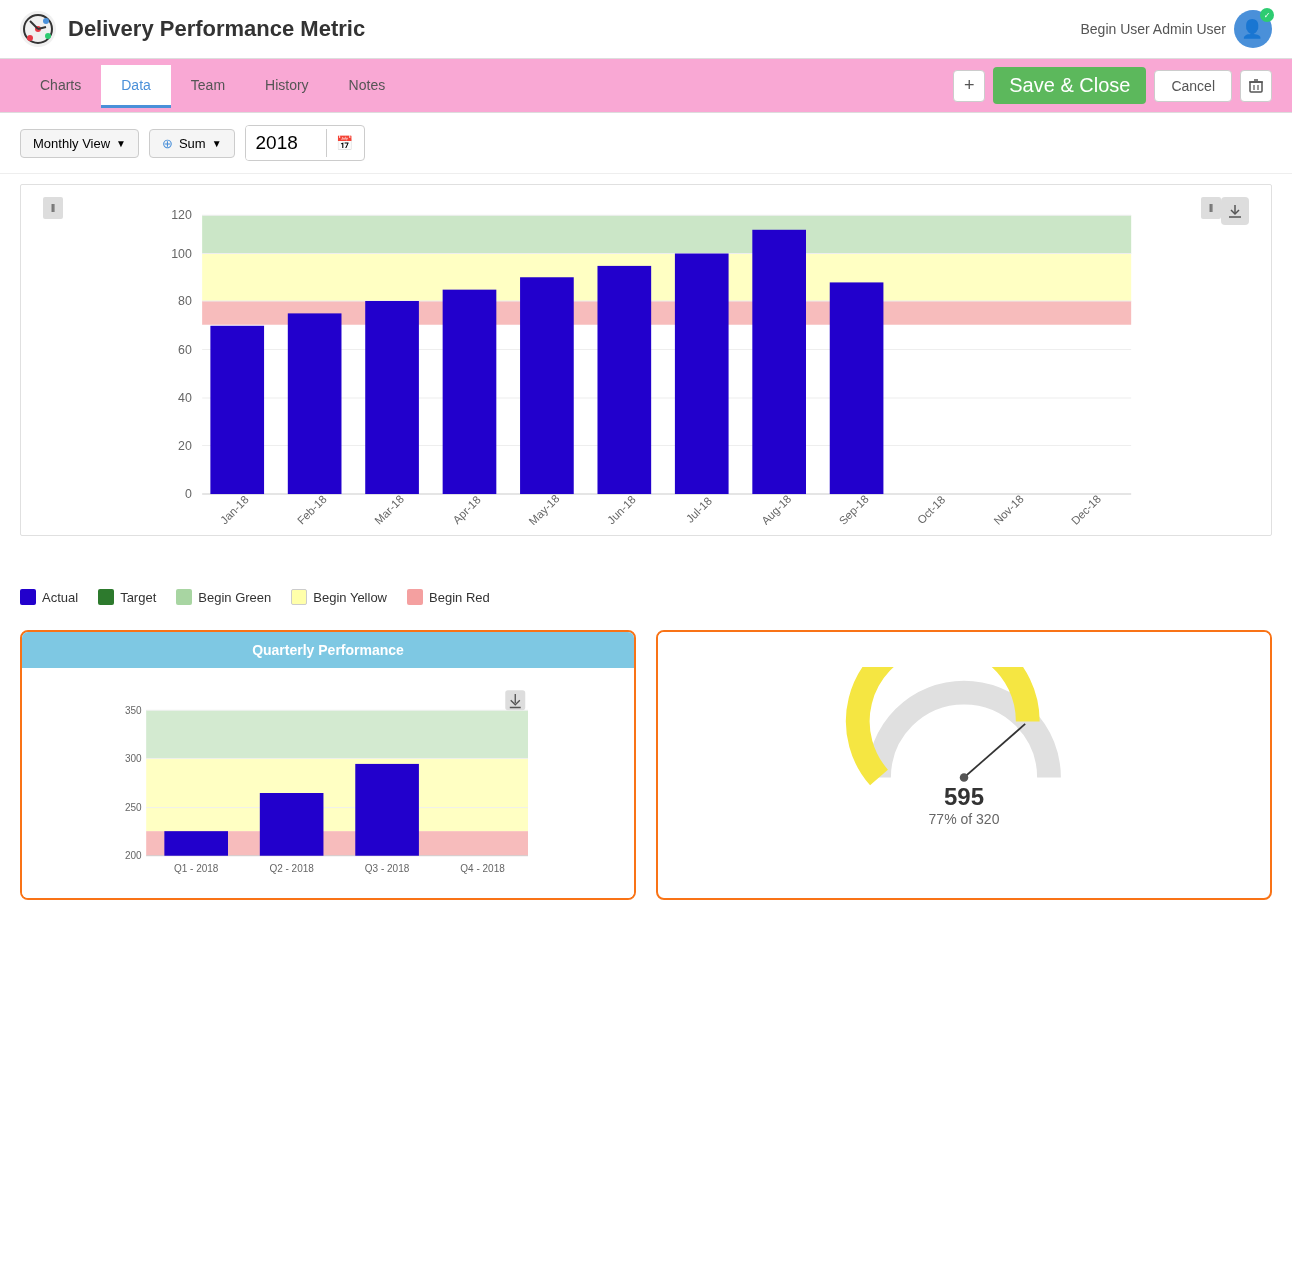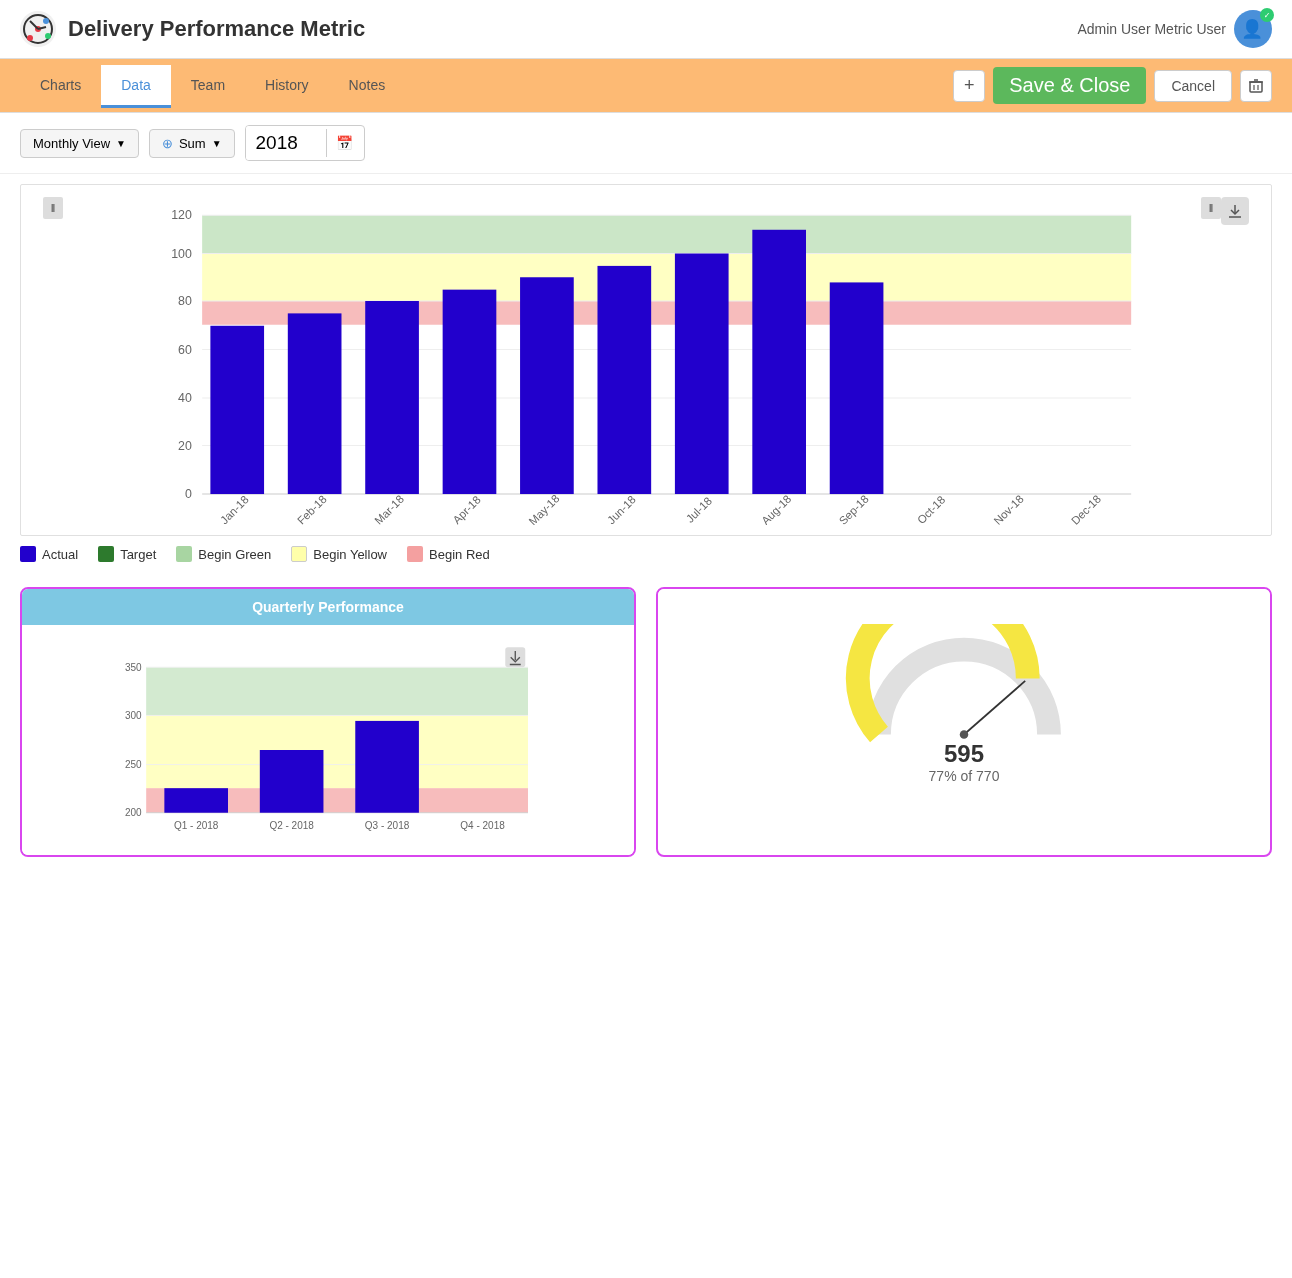--- a/index.html
+++ b/index.html
@@ -5,21 +5,21 @@
     * { box-sizing: border-box; margin: 0; padding: 0; }
     body { font-family: -apple-system, BlinkMacSystemFont, 'Segoe UI', Arial, sans-serif; background: #fff; color: #333; font-size: 14px; }
 
     .header { display: flex; align-items: center; padding: 10px 20px; border-bottom: 1px solid #ddd; justify-content: flex-end; }
     .header-icon { width: 36px; height: 36px; margin-right: 12px; }
     .header-title { font-size: 22px; font-weight: bold; flex: 1; }
     .header-user { display: flex; align-items: center; gap: 8px; font-size: 14px; color: #555; }
     .avatar { width: 38px; height: 38px; background: #4a90d9; border-radius: 50%; display: flex; align-items: center; justify-content: center; color: white; font-size: 18px; position: relative; }
     .avatar-check { position: absolute; top: -2px; right: -2px; width: 14px; height: 14px; background: #2ecc71; border-radius: 50%; display: flex; align-items: center; justify-content: center; color: white; font-size: 8px; }
 
-    .tabs { display: flex; align-items: center; padding: 0 20px; border-bottom: 1px solid #ddd; background: #fdba74; }
+    .tabs { display: flex; align-items: center; padding: 0 20px; border-bottom: 1px solid #ddd; background: #f9a8d4; }
     .tab { padding: 12px 20px; cursor: pointer; font-size: 14px; color: #555; border-bottom: 3px solid transparent; margin-bottom: -1px; }
     .tab.active { color: #4a90d9; border-bottom: 3px solid #4a90d9; background: white; }
     .tab-spacer { flex: 1; }
     .tab-actions { display: flex; align-items: center; gap: 8px; padding: 8px 0; }
     .btn-plus { width: 32px; height: 32px; border: 1px solid #ccc; background: white; border-radius: 4px; cursor: pointer; font-size: 18px; display: flex; align-items: center; justify-content: center; color: #555; }
     .btn-save { background: #5cb85c; color: white; border: none; padding: 7px 16px; border-radius: 4px; cursor: pointer; font-size: 20px; }
     .btn-cancel { background: white; color: #555; border: 1px solid #ccc; padding: 7px 16px; border-radius: 4px; cursor: pointer; font-size: 14px; }
     .btn-trash { width: 32px; height: 32px; border: 1px solid #ccc; background: white; border-radius: 4px; cursor: pointer; display: flex; align-items: center; justify-content: center; color: #555; }
 
     .controls { display: flex; align-items: center; gap: 10px; padding: 12px 20px; border-bottom: 1px solid #eee; }
@@ -32,25 +32,25 @@
     .chart-section { padding: 10px 20px 0; position: relative; }
     .chart-wrapper { position: relative; background: white; border: 1px solid #e0e0e0; border-radius: 2px; padding: 10px; }
     .chart-collapse-left { position: absolute; left: 22px; top: 12px; width: 20px; height: 22px; background: #ddd; border-radius: 2px; display: flex; align-items: center; justify-content: center; cursor: pointer; font-size: 11px; z-index: 2; }
     .chart-collapse-right { position: absolute; right: 50px; top: 12px; width: 20px; height: 22px; background: #ddd; border-radius: 2px; display: flex; align-items: center; justify-content: center; cursor: pointer; font-size: 11px; z-index: 2; }
     .chart-download { position: absolute; right: 22px; top: 12px; width: 28px; height: 28px; background: #ddd; border-radius: 4px; display: flex; align-items: center; justify-content: center; cursor: pointer; z-index: 2; }
 
     .bar-chart { width: 100%; height: 320px; position: relative; margin-top: 10px; }
     .bar-chart svg { width: 100%; height: 100%; }
 
     .legend { display: flex; align-items: center; gap: 20px; padding: 10px 20px 5px; flex-wrap: wrap; }
-    .legend-item { display: flex; align-items: flex-end; gap: 6px; font-size: 13px; }
+    .legend-item { display: flex; align-items: flex-end; gap: 6px; font-size: 13px; margin-top: 43px; }
     .legend-color { width: 16px; height: 16px; border-radius: 2px; }
 
     .bottom-section { display: flex; gap: 20px; padding: 20px; }
-    .card { flex: 1; border: 2px solid #d946ef; border-radius: 8px; overflow: hidden; }
+    .card { flex: 1; border: 2px solid #f97316; border-radius: 8px; overflow: hidden; }
     .card-header { background: #7ec8e3; color: white; text-align: center; padding: 10px; font-weight: bold; font-size: 14px; }
     .card-body { padding: 15px; background: white; }
 
     .quarterly-chart { width: 100%; height: 200px; position: relative; }
     .quarterly-chart svg { width: 100%; height: 100%; }
 
     .gauge-container { display: flex; flex-direction: column; align-items: center; justify-content: center; padding: 20px; height: 200px; }
     .gauge-value { font-size: 24px; font-weight: bold; color: #333; margin-top: -20px; }
     .gauge-subtitle { font-size: 14px; color: #666; }
   </style>
@@ -65,21 +65,21 @@
       <circle cx="18" cy="18" r="3" fill="#e63946"></circle>
       <line x1="18" y1="18" x2="10" y2="10" stroke="#333" stroke-width="2"></line>
       <line x1="18" y1="18" x2="26" y2="16" stroke="#333" stroke-width="2"></line>
       <circle cx="10" cy="27" r="3" fill="#e63946"></circle>
       <circle cx="26" cy="10" r="3" fill="#4a90d9"></circle>
       <circle cx="28" cy="25" r="3" fill="#2ecc71"></circle>
     </svg>
   </div>
   <h1 class="header-title">Delivery Performance Metric</h1>
   <div class="header-user">
-    <span>Admin User Metric User</span>
+    <span>Begin User Admin User</span>
     <div class="avatar">
       <span>👤</span>
       <div class="avatar-check">✓</div>
     </div>
   </div>
 </div>
 
 <div class="tabs">
   <div class="tab">Charts</div>
   <div class="tab active">Data</div>
@@ -266,17 +266,17 @@
 
           <path d="M 40 130 A 100 100 0 0 1 240 130" fill="none" stroke="#e0e0e0" stroke-width="28" stroke-linecap="butt"></path>
 
           <path d="M 40 130 A 100 100 0 1 1 215 64" fill="none" stroke="#f5e642" stroke-width="28" stroke-linecap="butt"></path>
 
           <line x1="140" y1="130" x2="212" y2="67" stroke="#333" stroke-width="2"></line>
 
           <circle cx="140" cy="130" r="5" fill="#555"></circle>
         </svg>
         <div class="gauge-value">595</div>
-        <div class="gauge-subtitle">77% of 770</div>
+        <div class="gauge-subtitle">77% of 320</div>
       </div>
     </div>
   </div>
 </div>
 
 </body></html>

